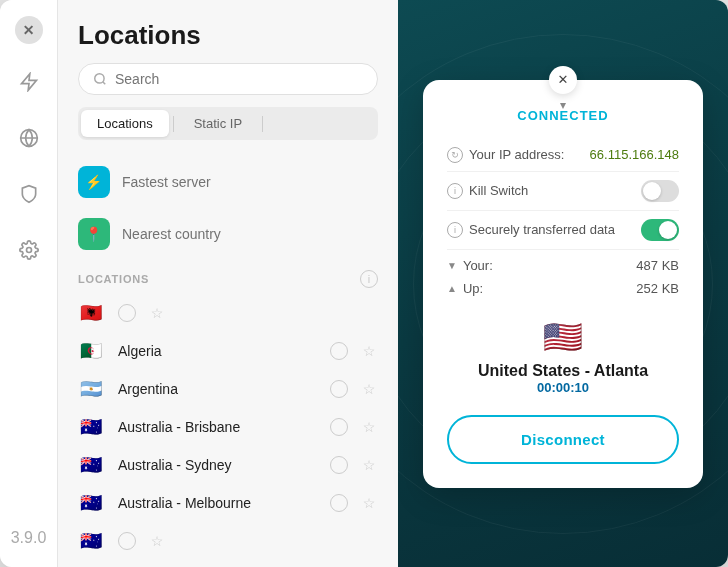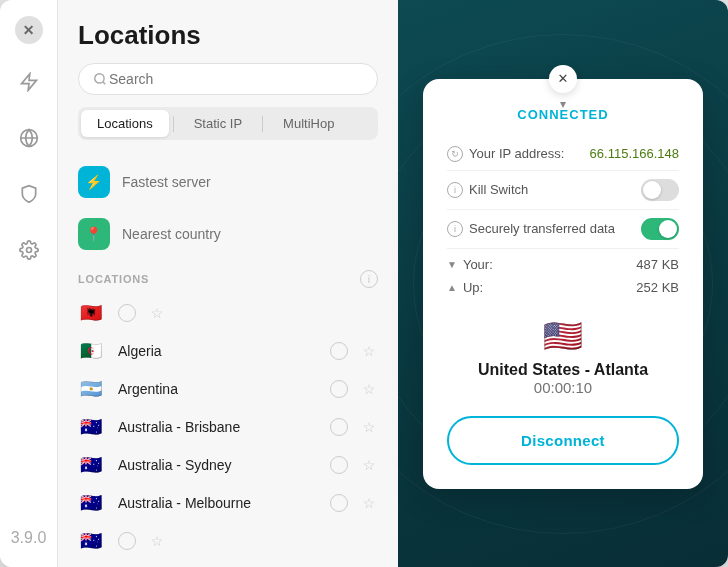--- a/index.html
+++ b/index.html
@@ -89,21 +89,21 @@
       color: #1a1a1a;
       margin-bottom: 12px;
     }
     .search-box {
       display: flex;
       align-items: center;
       background: #fff;
       border: 1px solid #e0e0e0;
       border-radius: 20px;
       padding: 7px 14px;
-      gap: 2px;
+      gap: 8px;
       margin-bottom: 12px;
     }
     .search-box input {
       border: none;
       outline: none;
       font-size: 14px;
       color: #888;
       background: transparent;
       width: 100%;
     }
@@ -382,22 +382,23 @@
     .country-flag-large {
       font-size: 32px;
       margin-bottom: 6px;
     }
     .location-name {
       font-size: 16px;
       font-weight: 700;
       color: #1a1a1a;
     }
     .connection-time {
-      font-size: 15px;
-      color: #737373;
+      font-size: 13px;
+      color: #0369a1;
+      font-weight: bold;
     }
     .disconnect-btn {
       width: 100%;
       padding: 14px;
       border: 2px solid #00b4d8;
       border-radius: 30px;
       background: transparent;
       color: #00b4d8;
       font-size: 15px;
       font-weight: 600;
@@ -454,21 +455,20 @@
           <circle cx="11" cy="11" r="8"></circle>
             <line x1="21" y1="21" x2="16.65" y2="16.65"></line>
         </svg>
         <input type="text" placeholder="Search" style="">
       </div>
       <div class="tabs">
         <div class="tab active">Locations</div>
         <div class="tab-divider"></div>
         <div class="tab">Static IP</div>
         <div class="tab-divider"></div>
-        <div class="tab">MultiHop</div>
       </div>
     </div>
 
     <div class="locations-list">
 
       <div class="special-item">
         <div class="special-icon lightning">⚡</div>
         <span class="special-label">Fastest server</span>
       </div>
       <div class="special-item">

